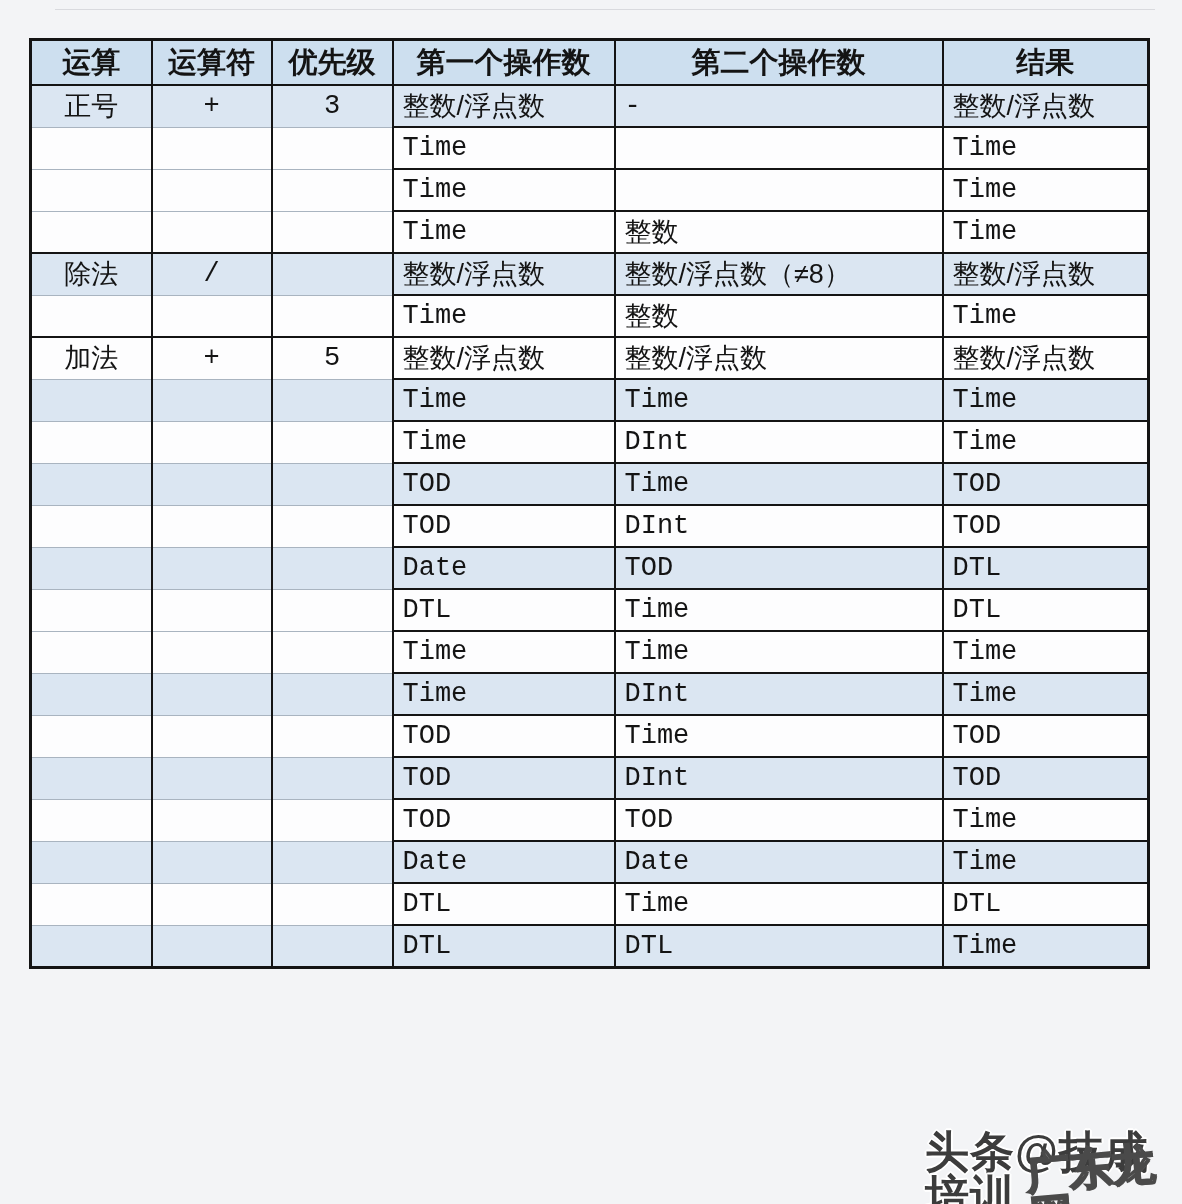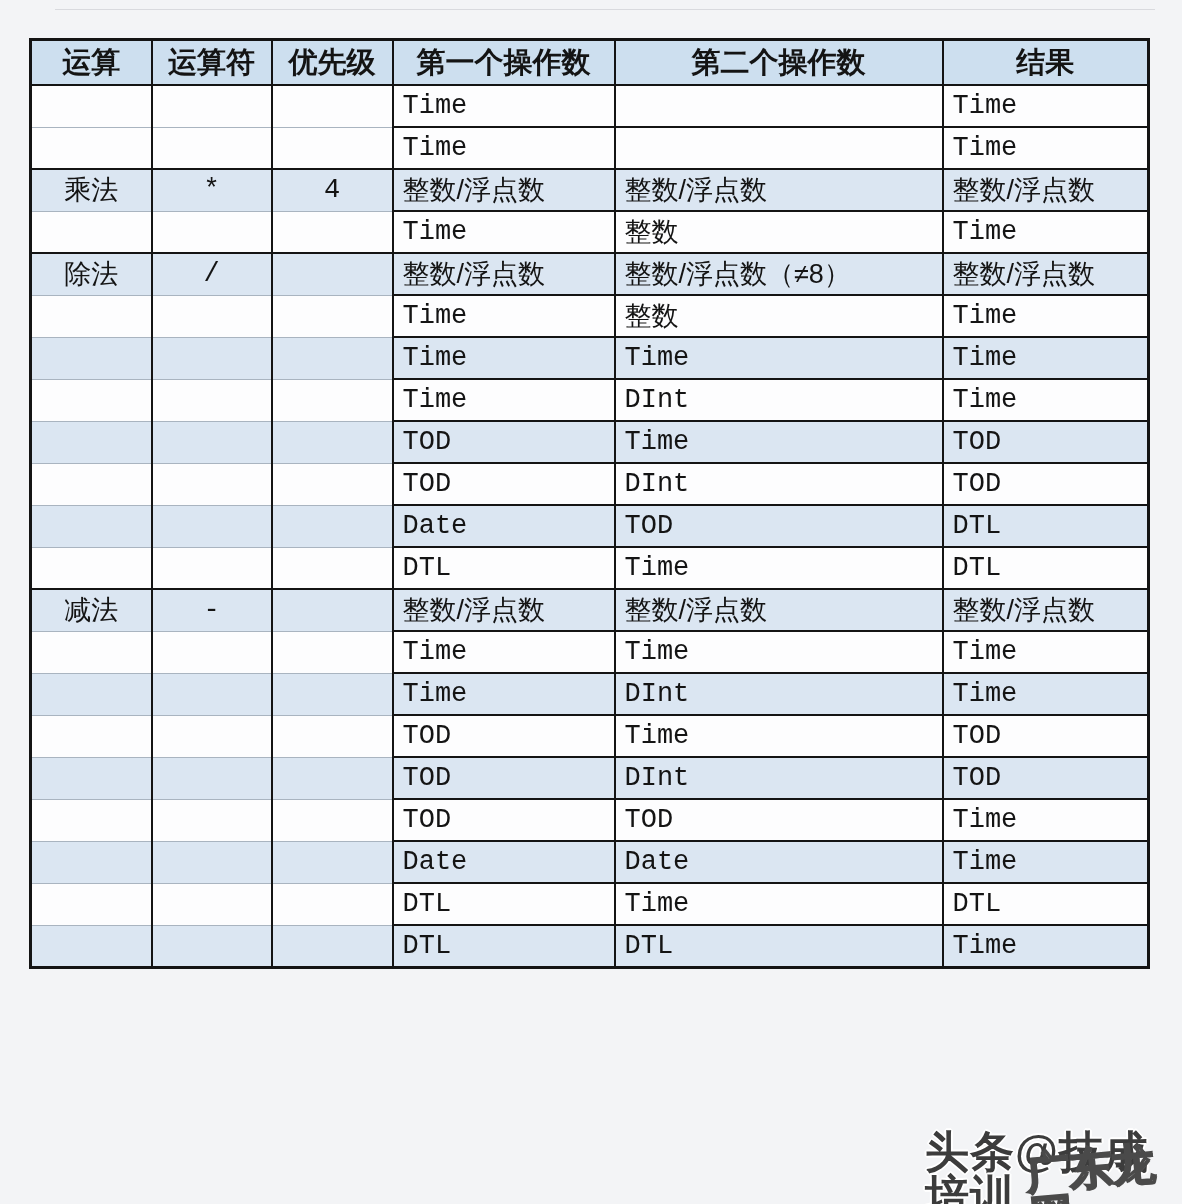--- a/index.html
+++ b/index.html
@@ -84,43 +84,43 @@
         <tr>
           <th>运算</th>
           <th>运算符</th>
           <th>优先级</th>
           <th>第一个操作数</th>
           <th>第二个操作数</th>
           <th>结果</th>
         </tr>
       </thead>
       <tbody>
+        <tr class="blue gs">
+          <td class="lc">正号</td>
+          <td class="lc mono">+</td>
+          <td class="lc mono">3</td>
+          <td class="rc">整数/浮点数</td>
+          <td class="rc mono">-</td>
+          <td class="rc">整数/浮点数</td>
+        </tr>
         <tr class="white">
           <td class="lc"></td>
           <td class="lc"></td>
           <td class="lc"></td>
           <td class="rc mono">Time</td>
           <td class="rc"></td>
           <td class="rc mono">Time</td>
         </tr>
         <tr class="white">
           <td class="lc"></td>
           <td class="lc"></td>
           <td class="lc"></td>
           <td class="rc mono">Time</td>
           <td class="rc"></td>
           <td class="rc mono">Time</td>
-        </tr>
-        <tr class="blue gs">
-          <td class="lc">乘法</td>
-          <td class="lc mono">*</td>
-          <td class="lc mono">4</td>
-          <td class="rc">整数/浮点数</td>
-          <td class="rc">整数/浮点数</td>
-          <td class="rc">整数/浮点数</td>
         </tr>
         <tr class="white">
           <td class="lc"></td>
           <td class="lc"></td>
           <td class="lc"></td>
           <td class="rc mono">Time</td>
           <td class="rc">整数</td>
           <td class="rc mono">Time</td>
         </tr>
         <tr class="blue gs">
@@ -132,20 +132,28 @@
           <td class="rc">整数/浮点数</td>
         </tr>
         <tr class="white">
           <td class="lc"></td>
           <td class="lc"></td>
           <td class="lc"></td>
           <td class="rc mono">Time</td>
           <td class="rc">整数</td>
           <td class="rc mono">Time</td>
         </tr>
+        <tr class="white gs">
+          <td class="lc">加法</td>
+          <td class="lc mono">+</td>
+          <td class="lc mono">5</td>
+          <td class="rc">整数/浮点数</td>
+          <td class="rc">整数/浮点数</td>
+          <td class="rc">整数/浮点数</td>
+        </tr>
         <tr class="blue">
           <td class="lc"></td>
           <td class="lc"></td>
           <td class="lc"></td>
           <td class="rc mono">Time</td>
           <td class="rc mono">Time</td>
           <td class="rc mono">Time</td>
         </tr>
         <tr class="white">
           <td class="lc"></td>
@@ -179,28 +187,20 @@
           <td class="rc mono">TOD</td>
           <td class="rc mono">DTL</td>
         </tr>
         <tr class="white">
           <td class="lc"></td>
           <td class="lc"></td>
           <td class="lc"></td>
           <td class="rc mono">DTL</td>
           <td class="rc mono">Time</td>
           <td class="rc mono">DTL</td>
-        </tr>
-        <tr class="blue gs">
-          <td class="lc">减法</td>
-          <td class="lc mono">-</td>
-          <td class="lc"></td>
-          <td class="rc">整数/浮点数</td>
-          <td class="rc">整数/浮点数</td>
-          <td class="rc">整数/浮点数</td>
         </tr>
         <tr class="white">
           <td class="lc"></td>
           <td class="lc"></td>
           <td class="lc"></td>
           <td class="rc mono">Time</td>
           <td class="rc mono">Time</td>
           <td class="rc mono">Time</td>
         </tr>
         <tr class="blue">

